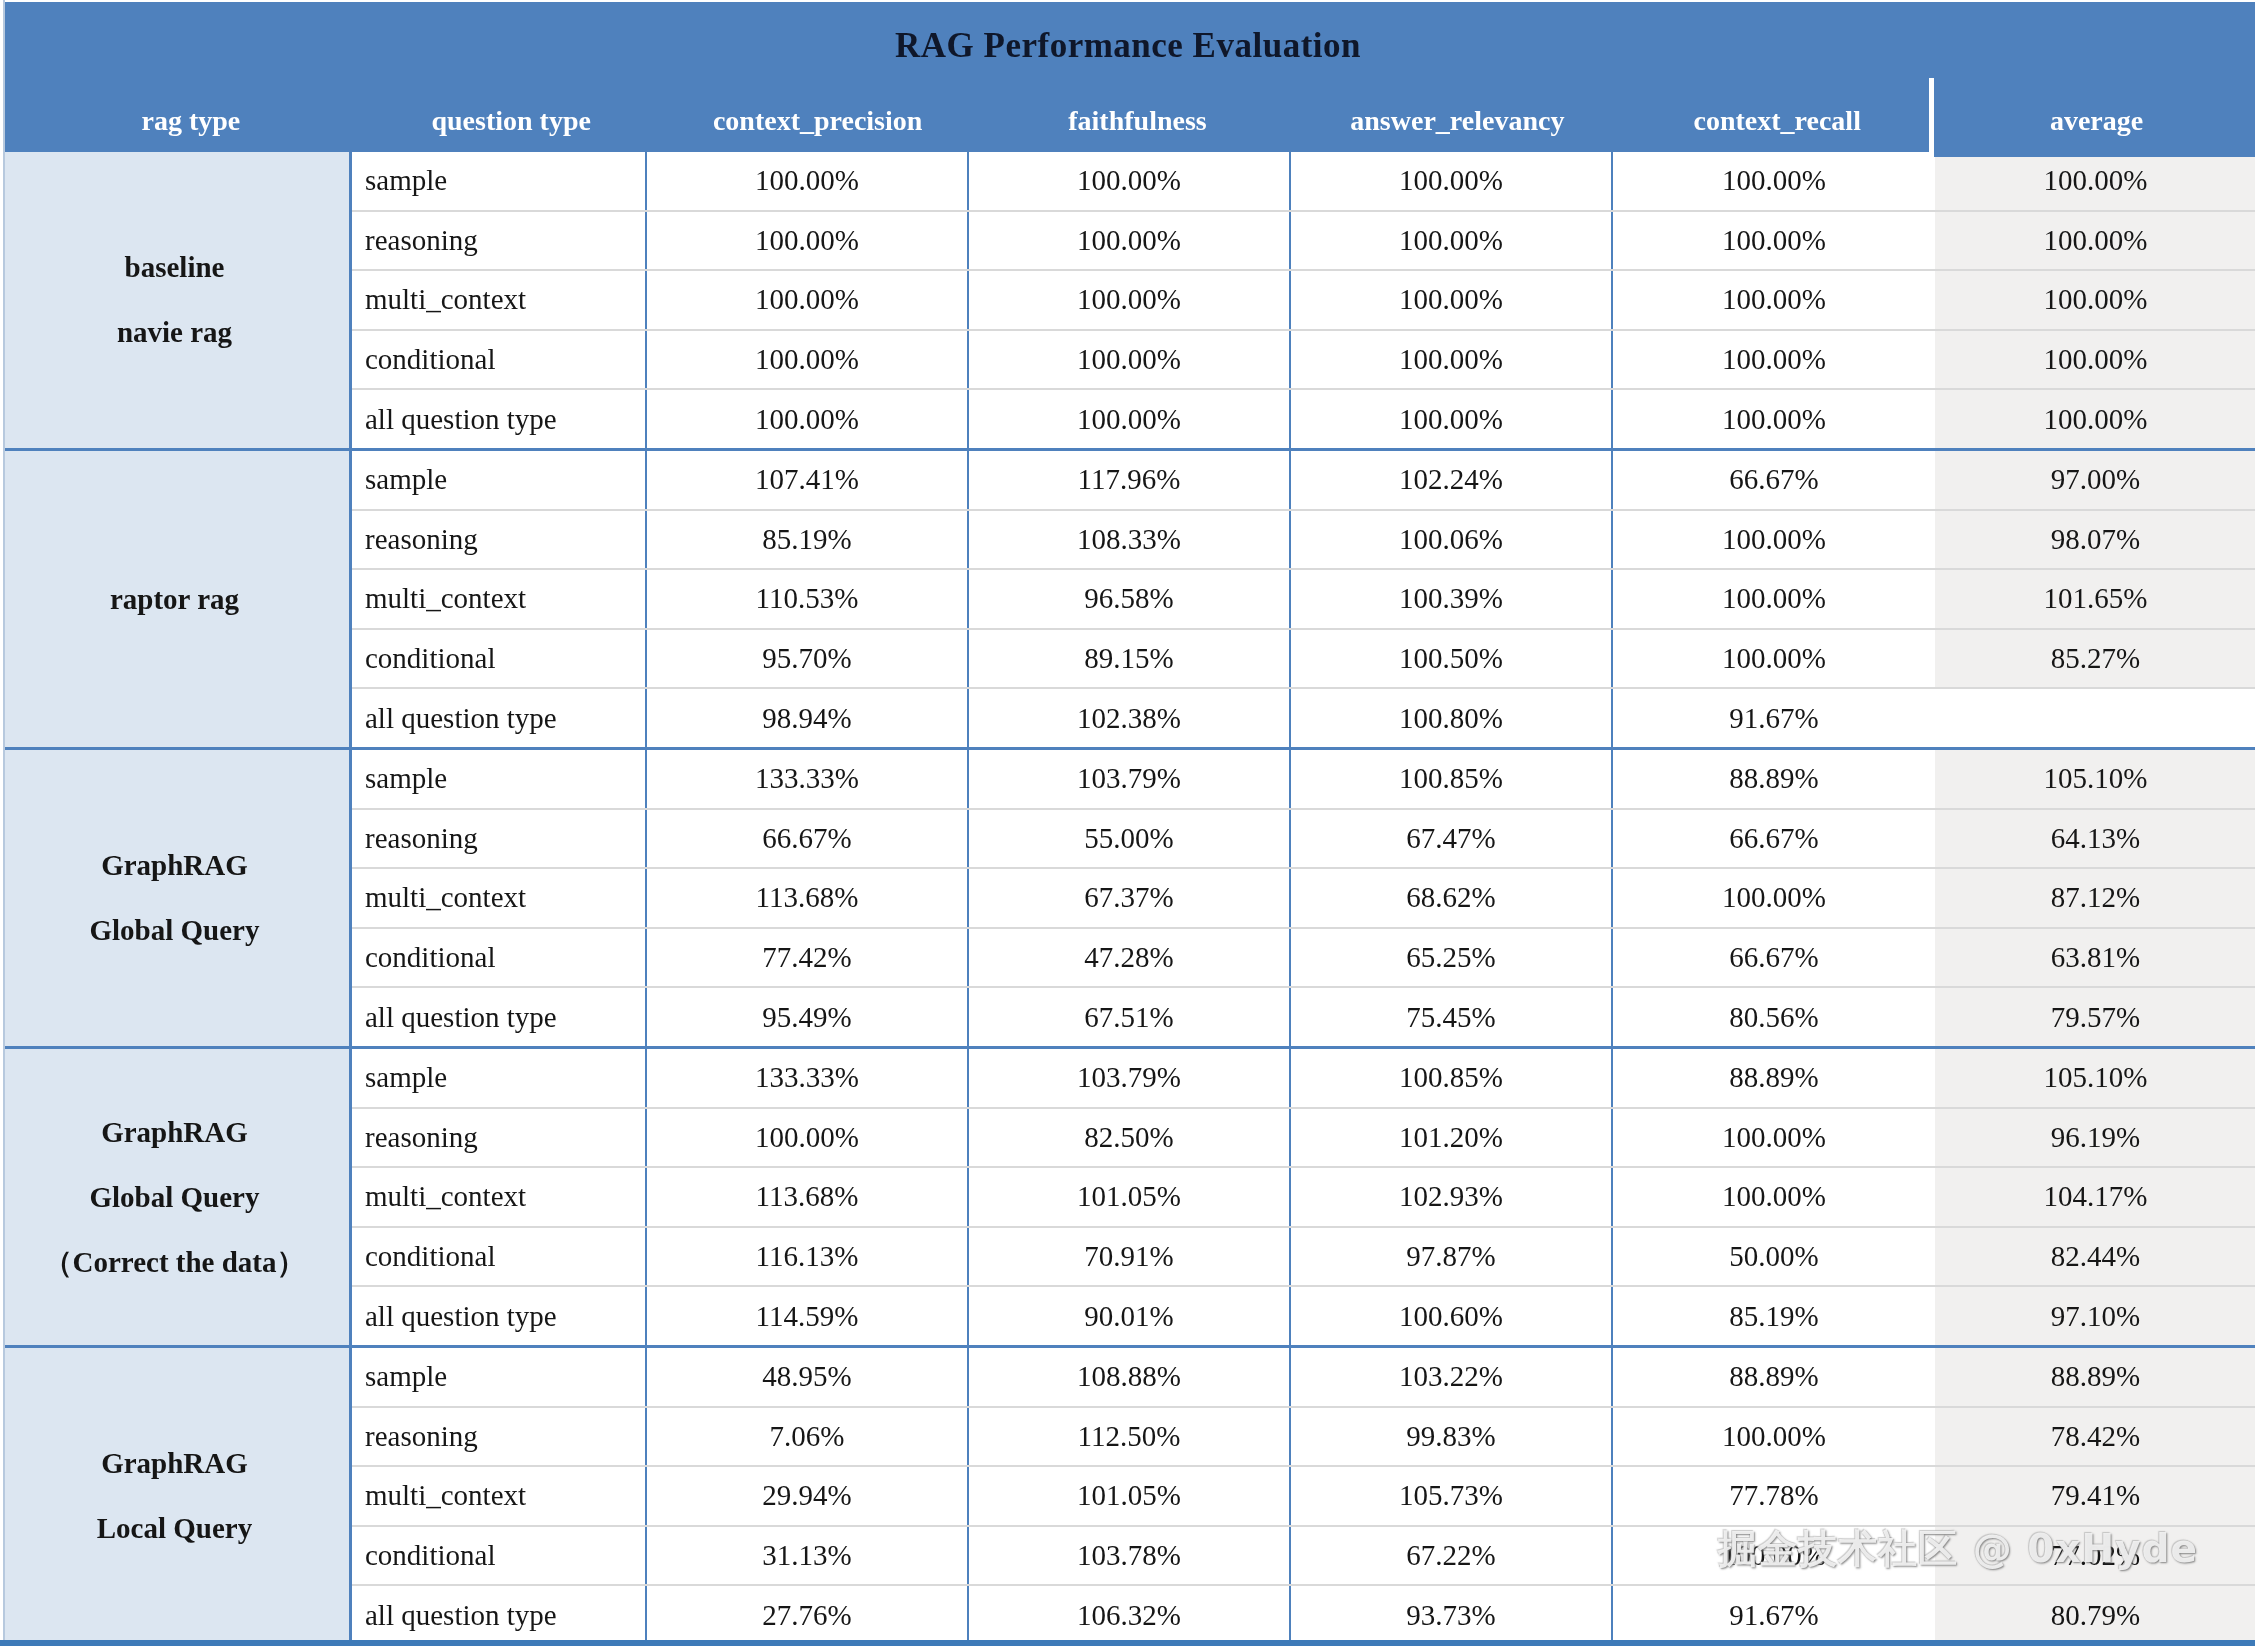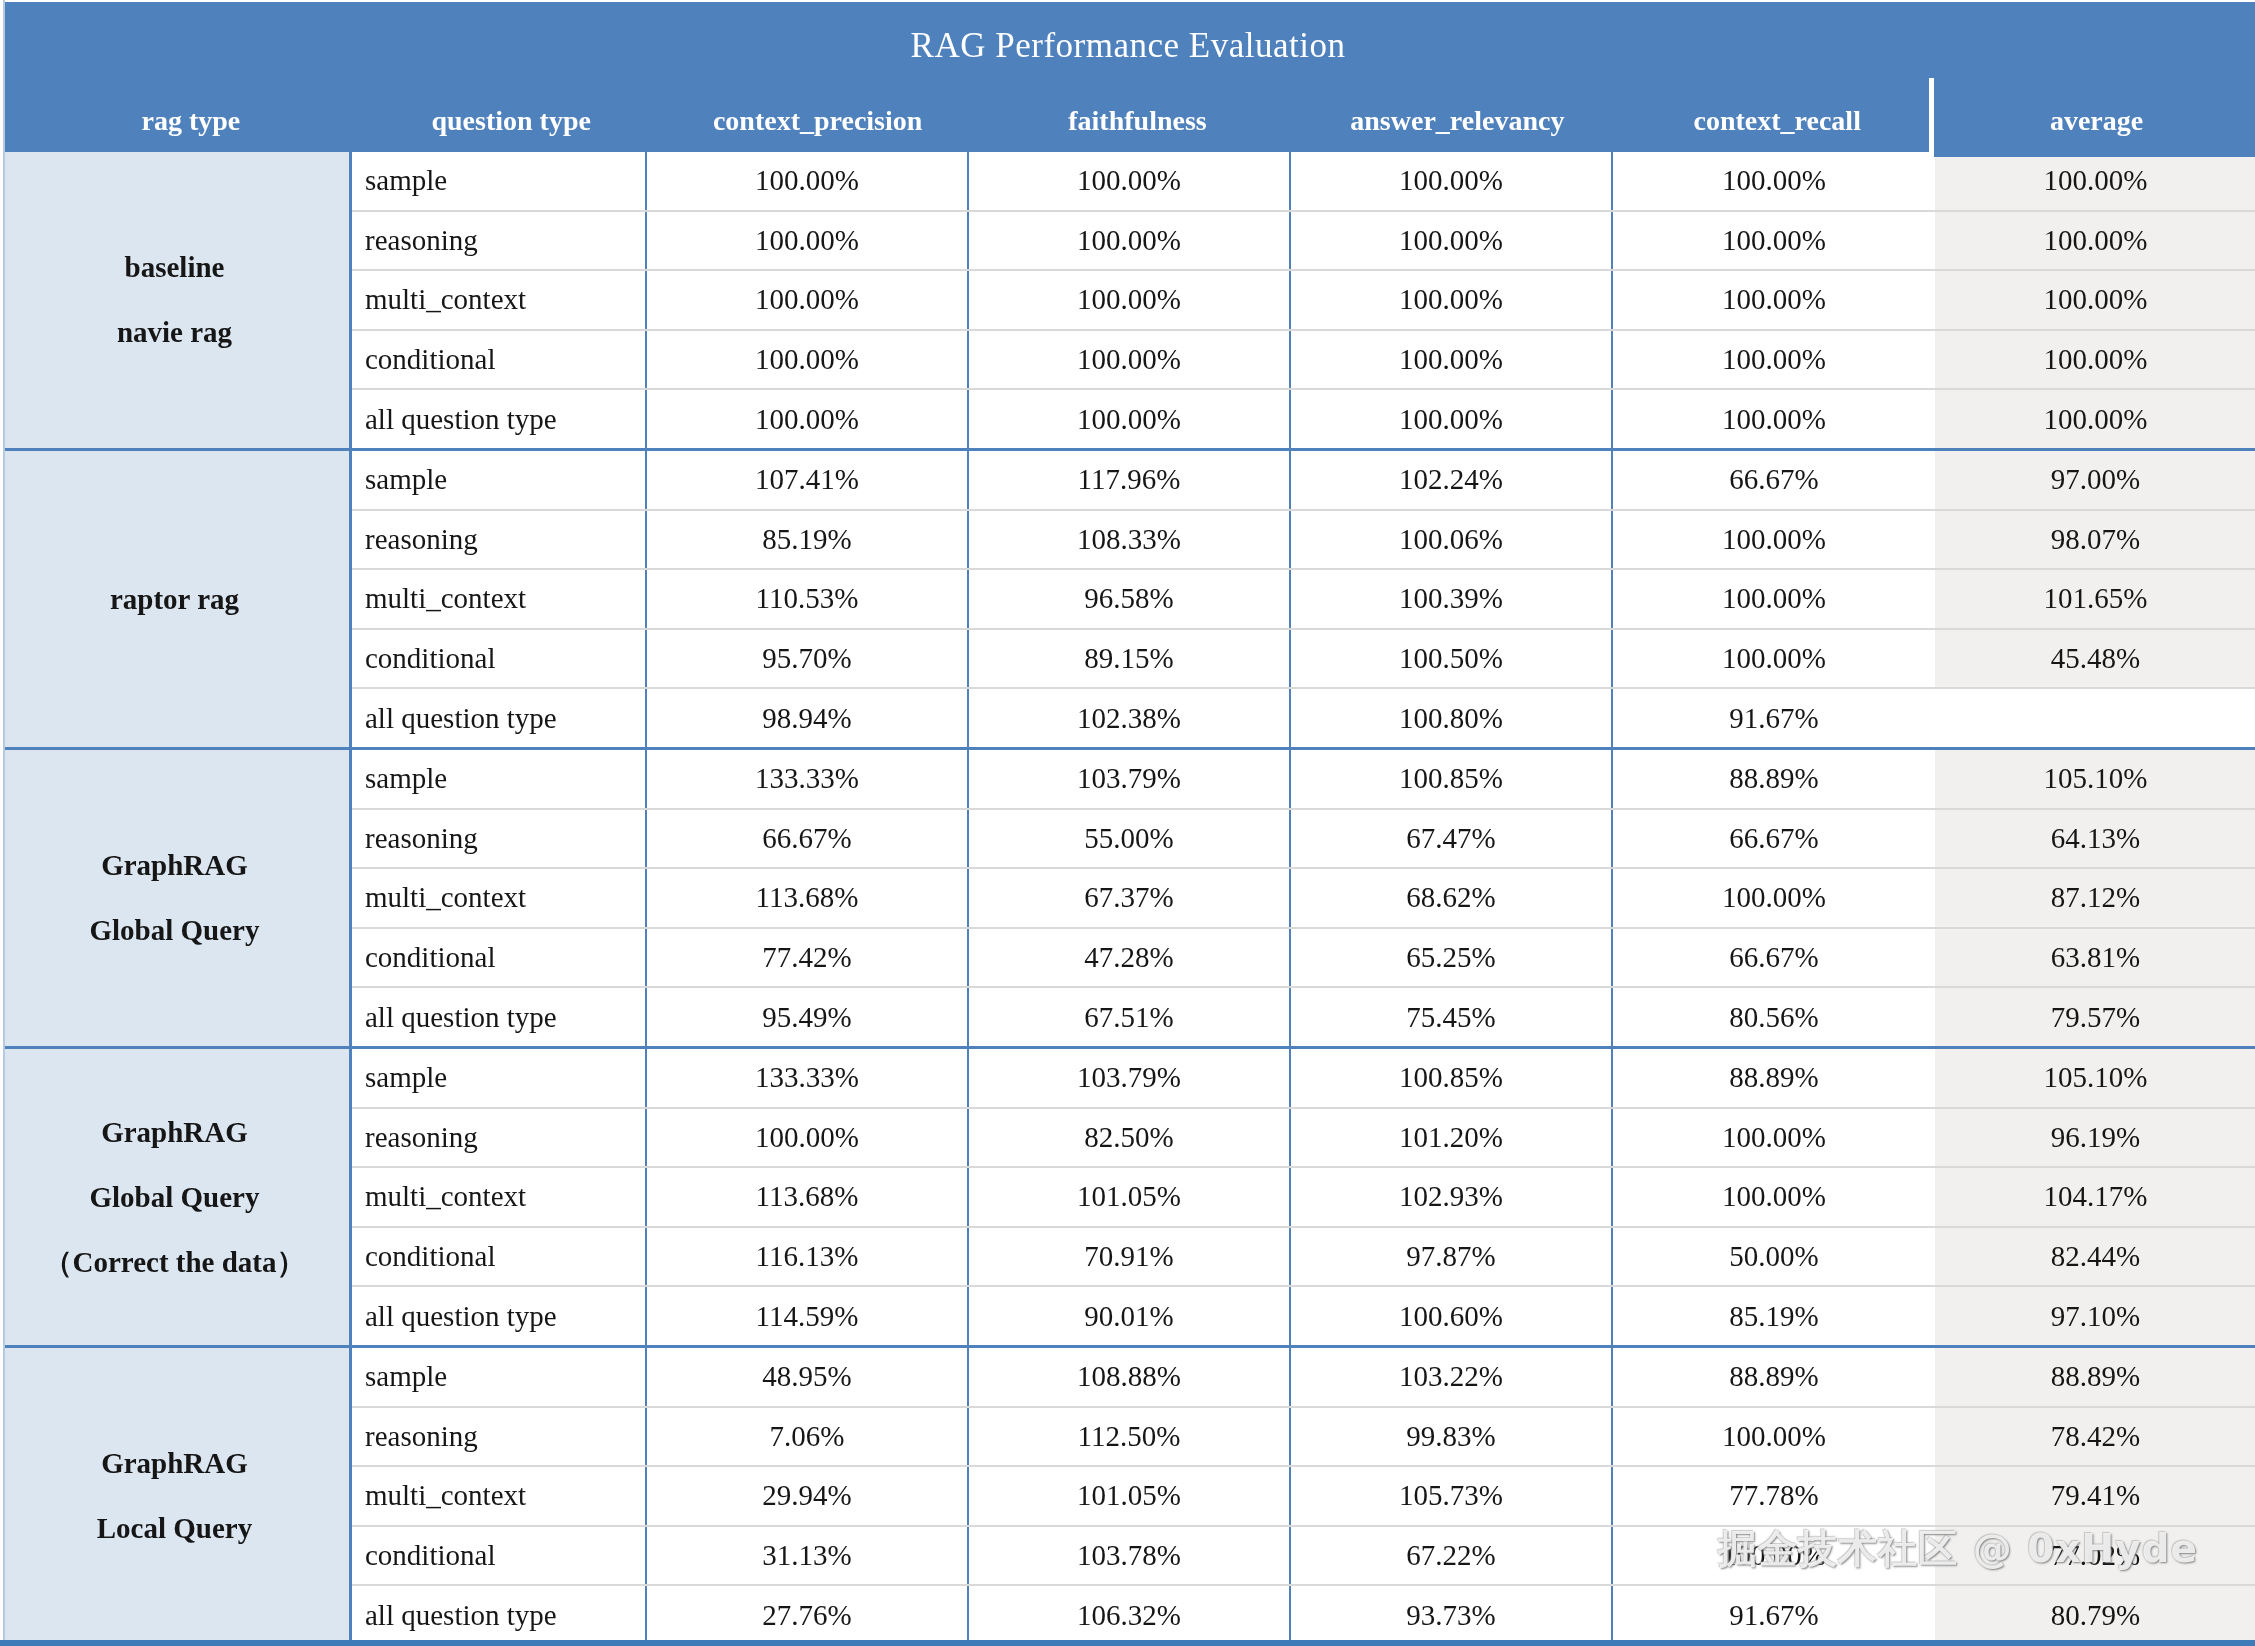--- a/index.html
+++ b/index.html
@@ -13,21 +13,21 @@
   }
   
   .header{
     position:relative;
     width:2256px;height:149px;
     background:#4f81bd;
   }
   .title{
     height:92px;
     display:flex;align-items:center;justify-content:center;
-    color:#ffffff;font-size:35px;font-weight:normal;
+    color:#0f172a;font-size:35px;font-weight:bold;
     letter-spacing:0.5px;
   }
   .col-headers{
     display:flex;height:58px;
   }
   .col-h{
     display:flex;align-items:center;justify-content:center;
     color:#ffffff;font-size:28px;font-weight:bold;
   }
   .avg-sep{
@@ -178,21 +178,21 @@
             <div class="cell c-v">100.39%</div>
             <div class="cell c-v no-br">100.00%</div>
             <div class="cell c-avg">101.65%</div>
           </div>
           <div class="row">
             <div class="cell c-qtype">conditional</div>
             <div class="cell c-v">95.70%</div>
             <div class="cell c-v">89.15%</div>
             <div class="cell c-v">100.50%</div>
             <div class="cell c-v no-br">100.00%</div>
-            <div class="cell c-avg">45.48%</div>
+            <div class="cell c-avg">85.27%</div>
           </div>
           <div class="row">
             <div class="cell c-qtype">all question type</div>
             <div class="cell c-v">98.94%</div>
             <div class="cell c-v">102.38%</div>
             <div class="cell c-v">100.80%</div>
             <div class="cell c-v no-br">91.67%</div>
           </div>
         </div>
       </div>

